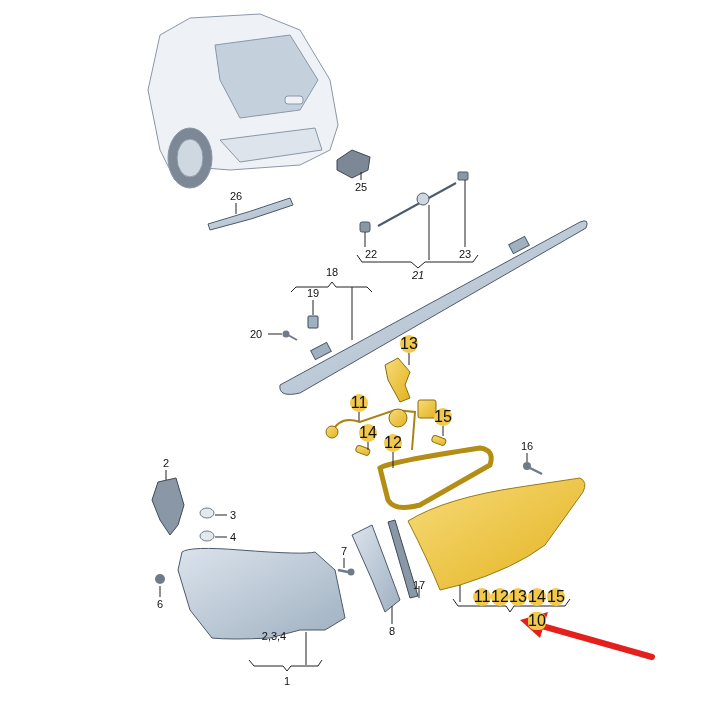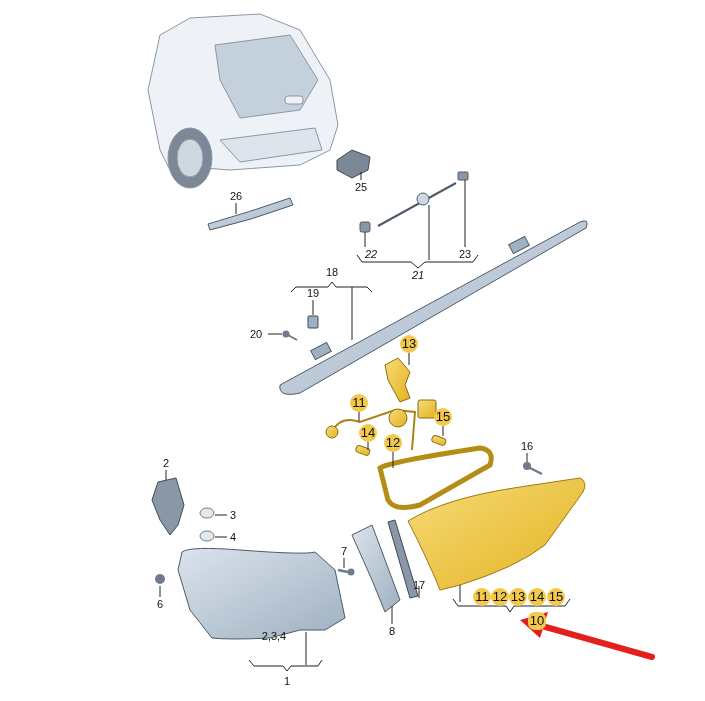--- a/index.html
+++ b/index.html
@@ -1,19 +1,19 @@
 <!DOCTYPE html>
 <html><head>
 <meta charset="utf-8">
 <style>
   html,body{margin:0;padding:0;background:#ffffff;}
   body{width:705px;height:701px;position:relative;overflow:hidden;font-family:"Liberation Sans",sans-serif;}
   svg{position:absolute;left:0;top:0;}
   .lbl{position:absolute;font-size:11px;color:#111;line-height:12px;transform:translate(-50%,-50%);white-space:nowrap;}
-  .badge{position:absolute;width:18px;height:18px;border-radius:50%;background:#f2c94c;color:#111;font-size:13px;line-height:18px;text-align:center;transform:translate(-50%,-50%);}
+  .badge{position:absolute;width:18px;height:18px;border-radius:50%;background:#f2c94c;color:#111;font-size:16px;line-height:18px;text-align:center;transform:translate(-50%,-50%);}
 </style>
 </head>
 <body>
 
 <svg width="705" height="701" viewBox="0 0 705 701">
   <defs>
     <linearGradient id="gGrey" x1="0" y1="0" x2="1" y2="1">
       <stop offset="0" stop-color="#dbe3ec"></stop>
         <stop offset="1" stop-color="#9fb0c1"></stop>
     </linearGradient>
@@ -117,21 +117,21 @@
   </g>
 
   <g>
     <line x1="652" y1="657" x2="535" y2="624" stroke="#e3201b" stroke-width="6" stroke-linecap="round"></line>
     <polygon points="520,620 548,612 540,638" fill="#e3201b"></polygon>
   </g>
 </svg>
 
 <div class="lbl" style="left:236px;top:196px;">26</div>
 <div class="lbl" style="left:361px;top:187px;">25</div>
-<div class="lbl" style="left:371px;top:254px;font-style:italic;">22</div>
+<div class="lbl" style="left:371px;top:254px;">22</div>
 <div class="lbl" style="left:465px;top:254px;">23</div>
 <div class="lbl" style="left:418px;top:275px;font-style:italic;">21</div>
 <div class="lbl" style="left:332px;top:272px;">18</div>
 <div class="lbl" style="left:313px;top:293px;">19</div>
 <div class="lbl" style="left:256px;top:334px;">20</div>
 <div class="lbl" style="left:527px;top:446px;">16</div>
 <div class="lbl" style="left:166px;top:463px;">2</div>
 <div class="lbl" style="left:233px;top:515px;">3</div>
 <div class="lbl" style="left:233px;top:537px;">4</div>
 <div class="lbl" style="left:344px;top:551px;">7</div>

